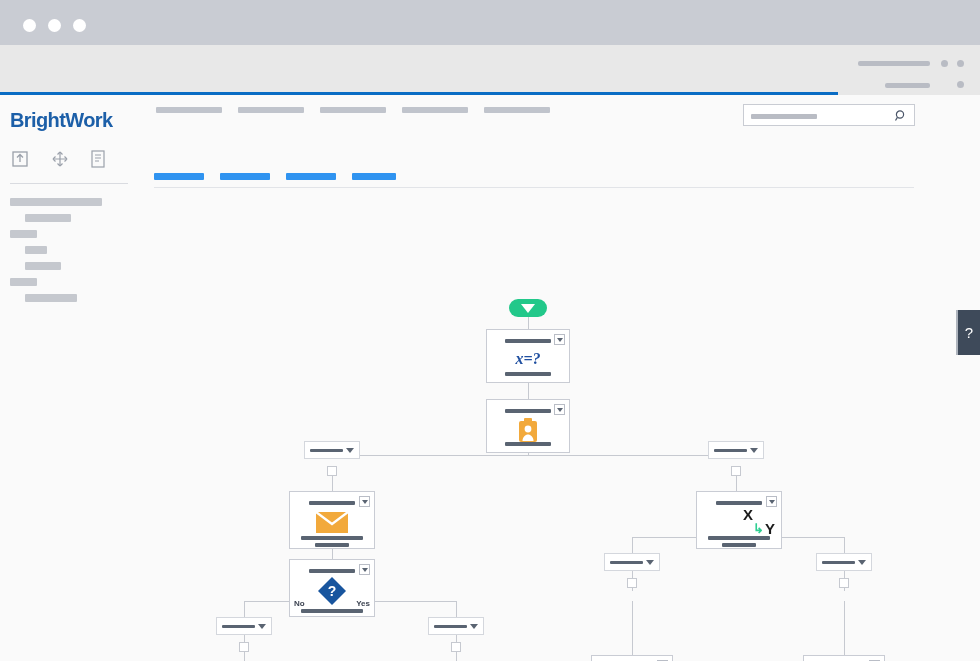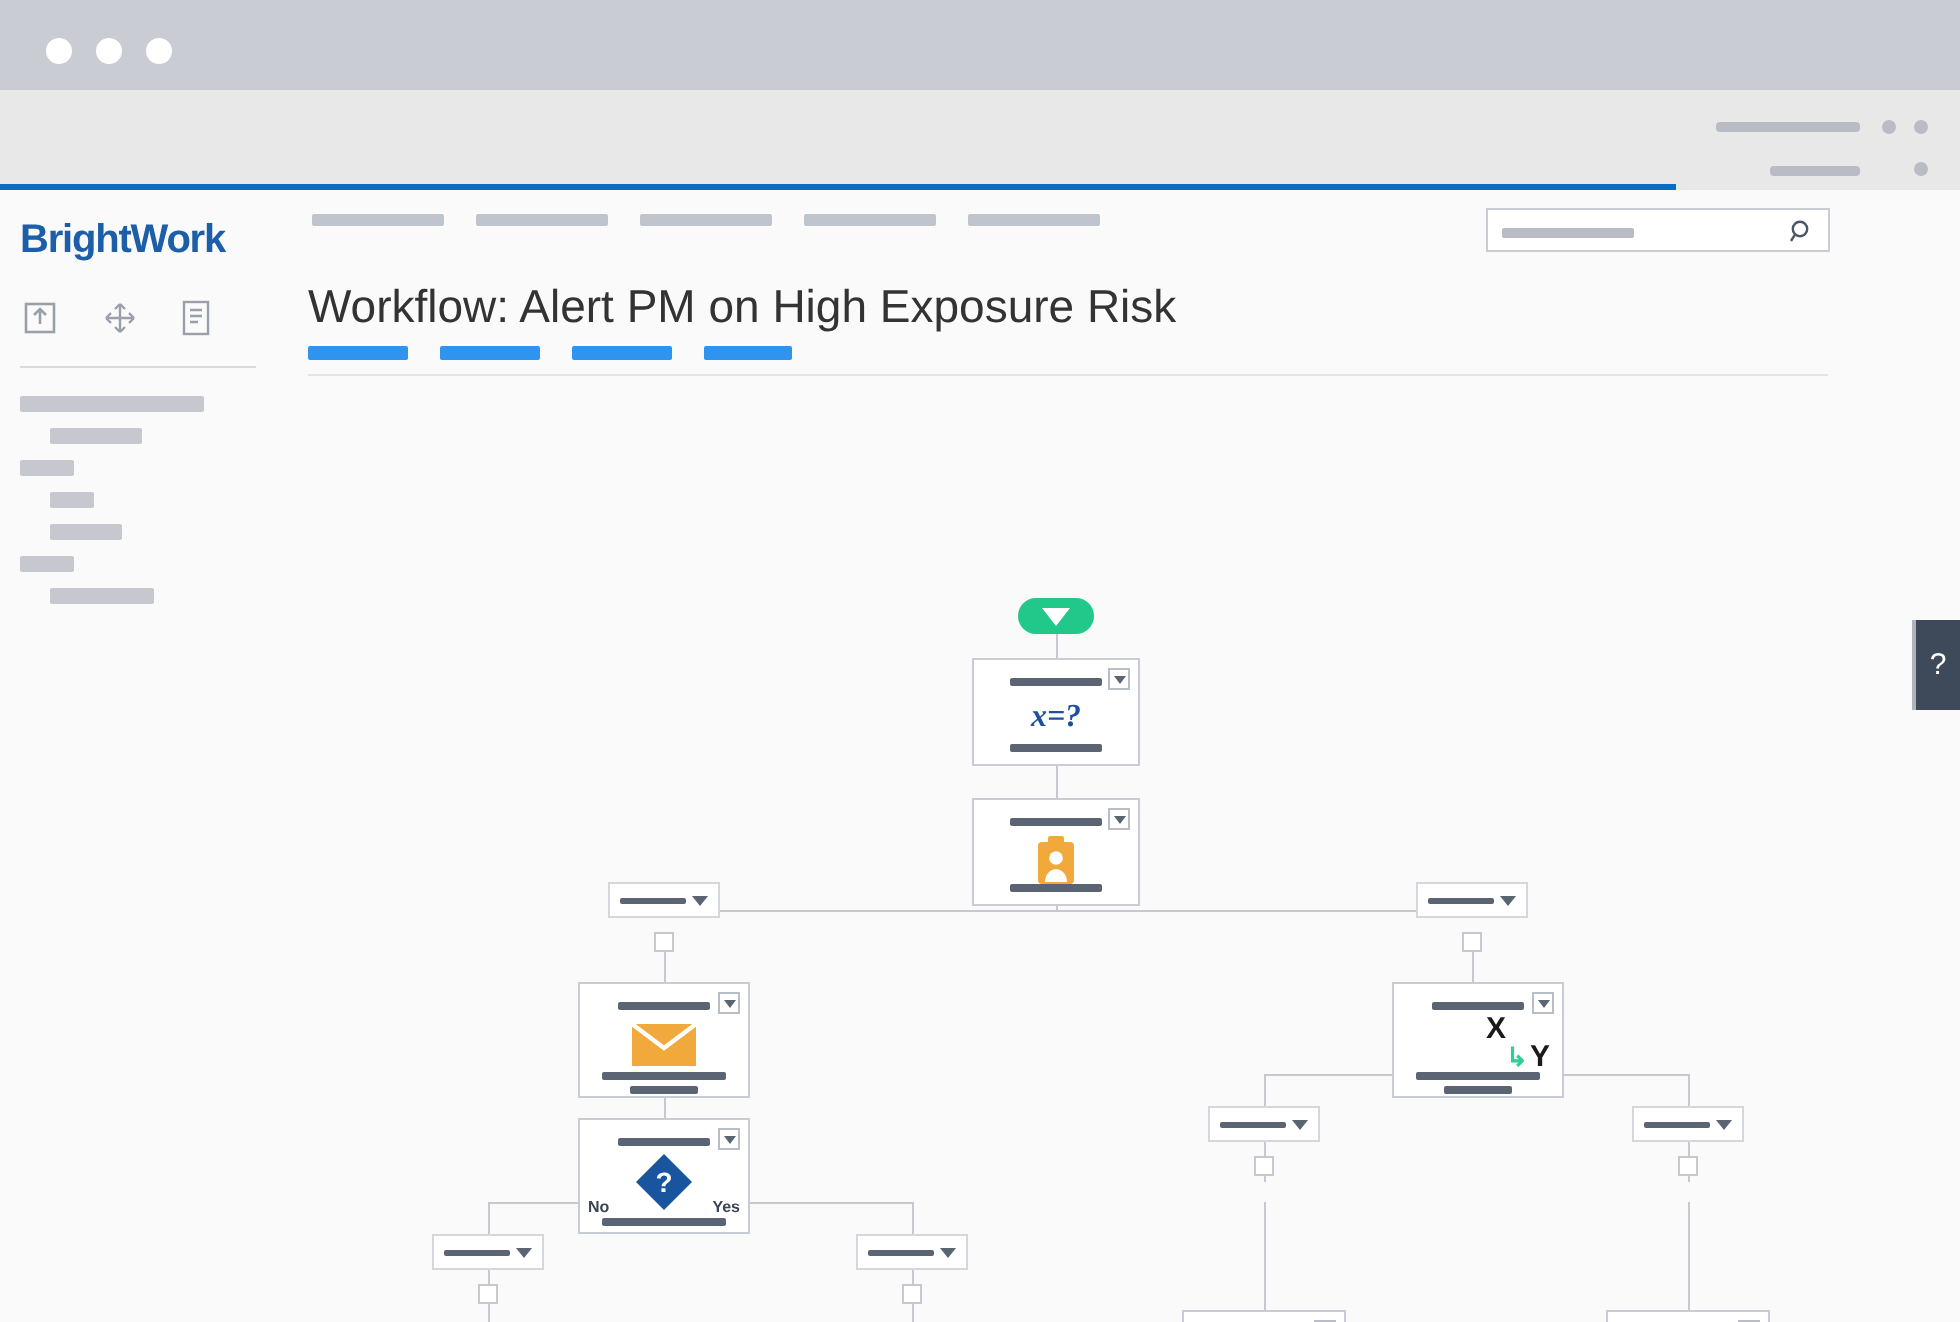--- a/index.html
+++ b/index.html
@@ -179,21 +179,20 @@
       <div class="searchbox">
         <div class="search-ph"></div>
         <span class="search-icon">
           <svg width="14" height="14" viewBox="0 0 14 14" fill="none" stroke="#4a5568" stroke-width="1.2">
             <circle cx="6" cy="5.5" r="3.6"></circle>
             <path d="M3.4 8.4 L1.5 11.5"></path>
           </svg>
         </span>
       </div>
 
-      <h1 class="page-title">Workflow: Alert PM on High Exposure Risk</h1>
 
       <div class="tabs-row">
         <div class="tab-bar" style="left:0px;   width:50px;"></div>
         <div class="tab-bar" style="left:66px;  width:50px;"></div>
         <div class="tab-bar" style="left:132px; width:50px;"></div>
         <div class="tab-bar" style="left:198px; width:44px;"></div>
       </div>
       <div class="header-rule"></div>
     </div>
 

